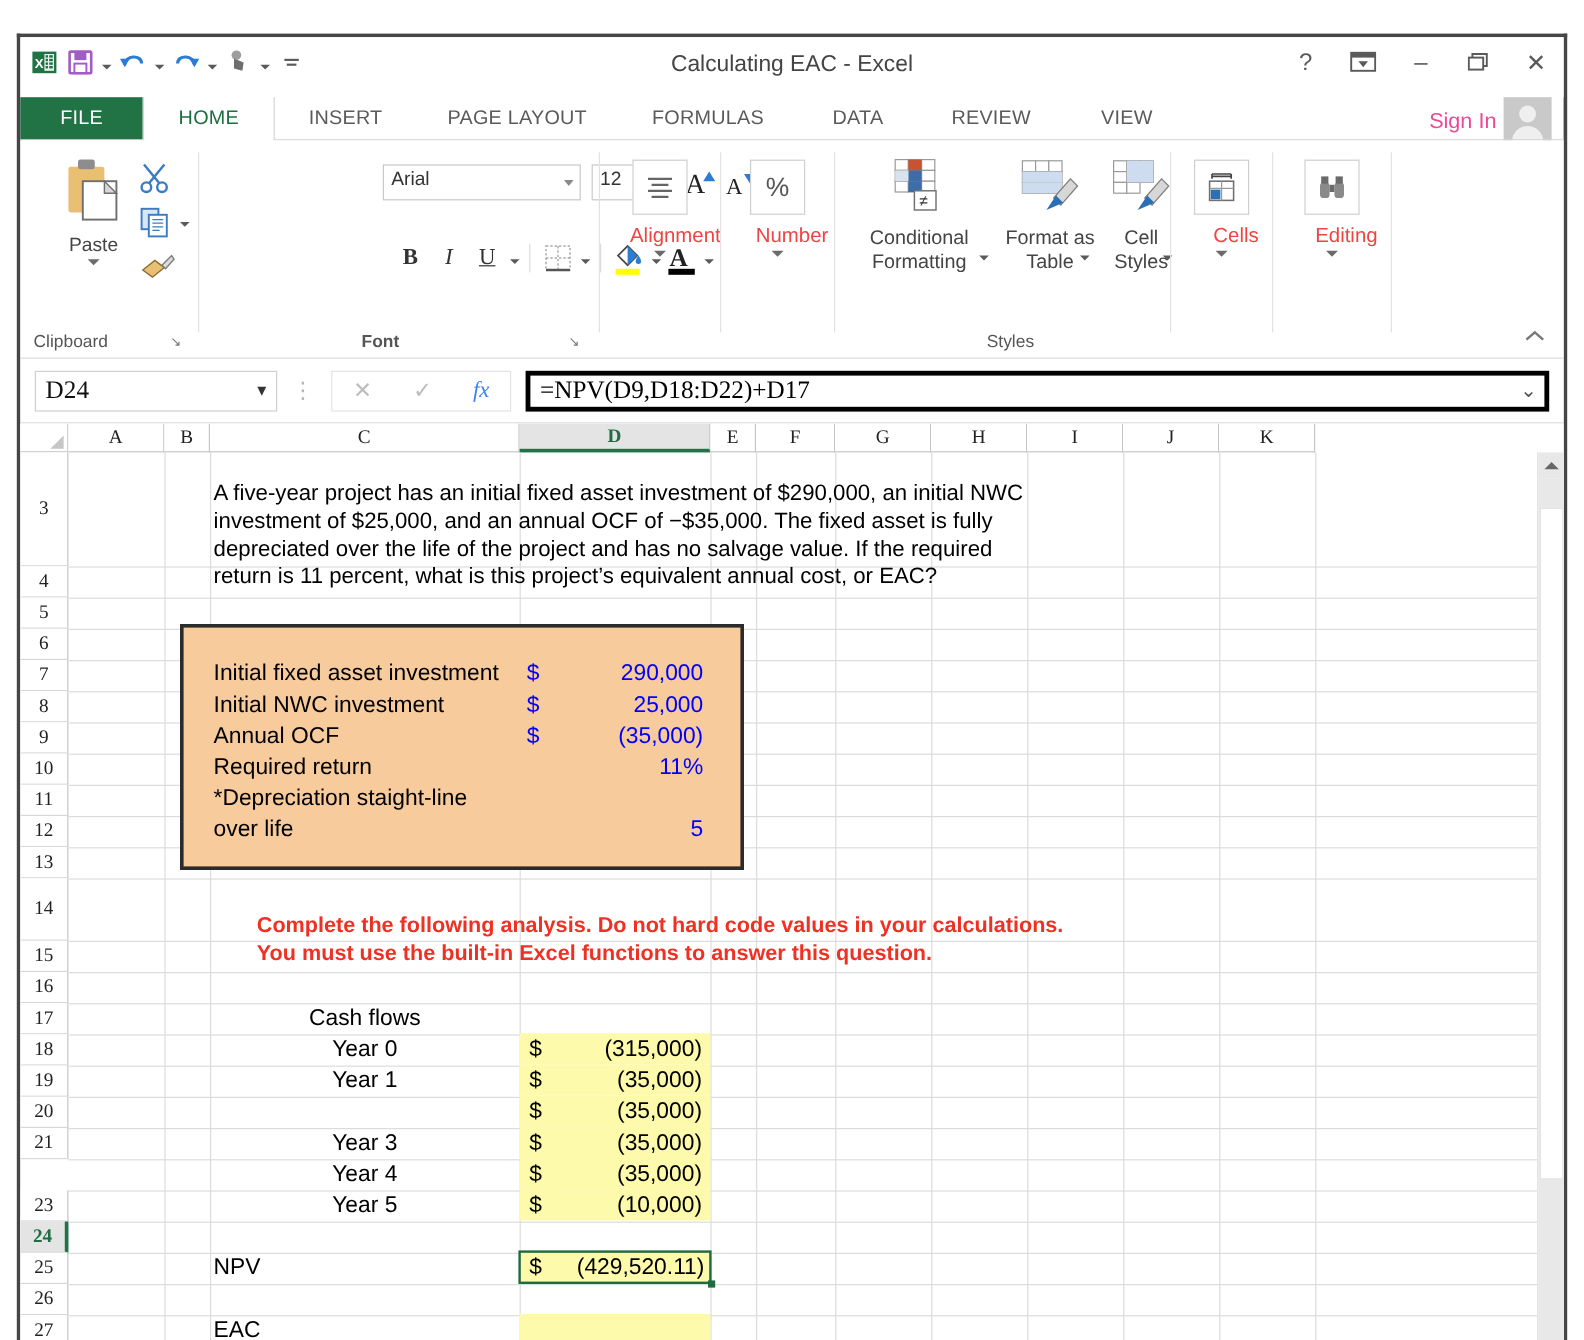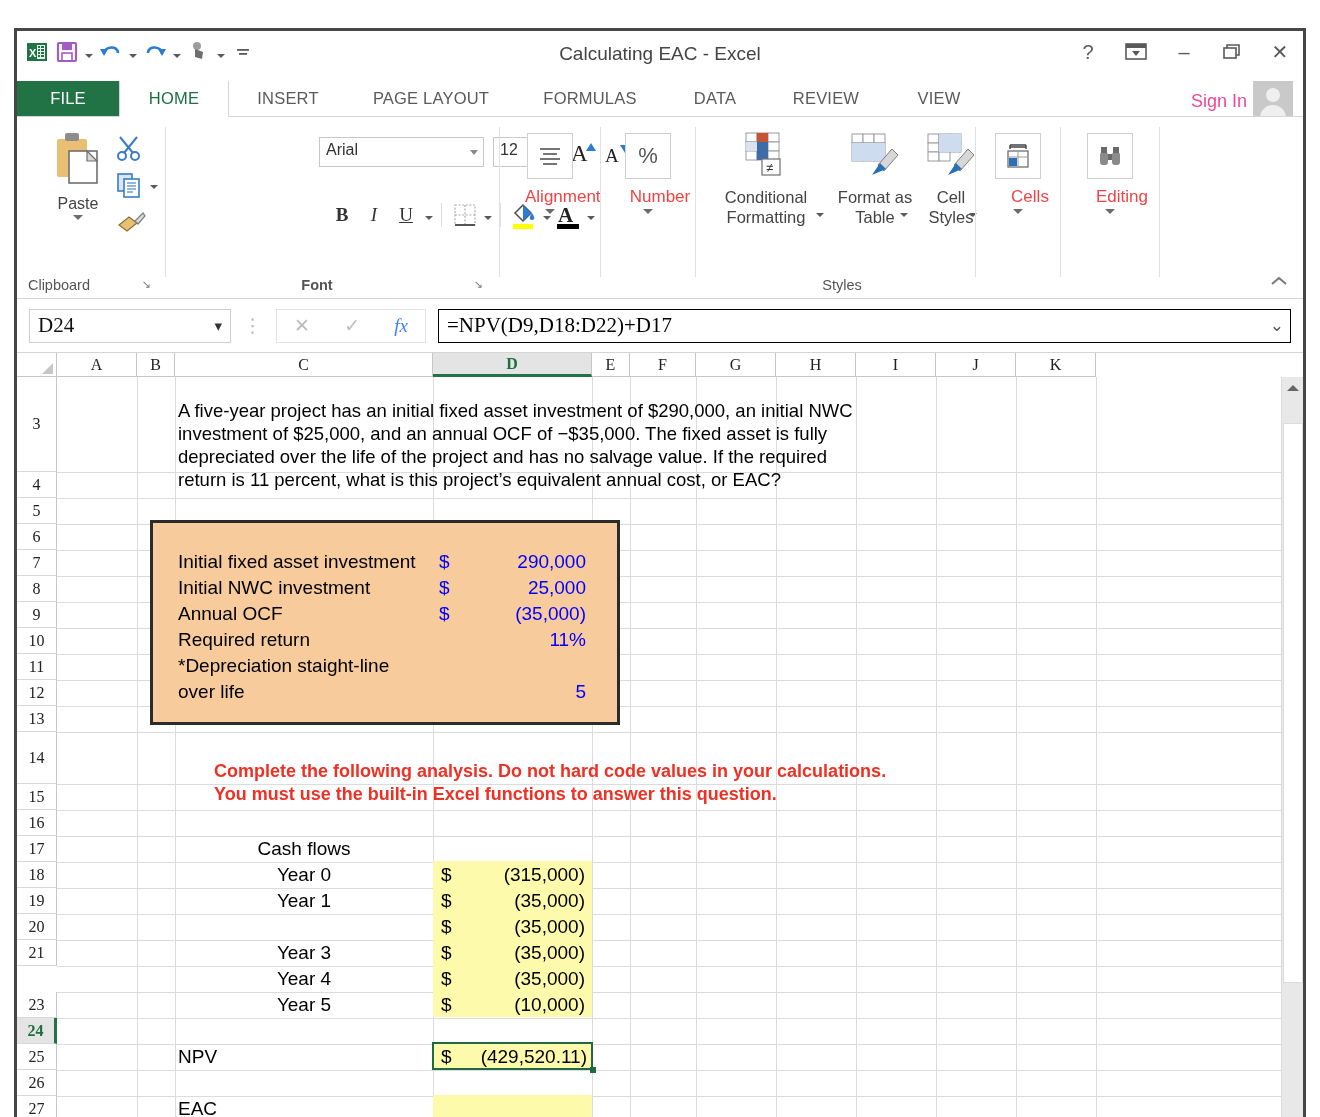--- a/index.html
+++ b/index.html
@@ -143,21 +143,21 @@
     font-family: "Liberation Serif", serif; font-size: 21px; color:#111;
   }
   .fx-group {
     margin-left: 14px; width: 150px; height: 34px; border:1px solid #e3e3e3; background:#fff;
     display:flex;align-items:center;justify-content:space-around; color:#bdbdbd; font-size:19px;
   }
   .fx-group .fx { font-family:"Liberation Serif", serif; font-style: italic; color:#3b82f6; }
   .dots { margin-left: 12px; color:#b5b5b5; font-size: 19px; letter-spacing:0; }
   .fin {
     margin-left: 12px; flex: 1; height: 34px; margin-right: 12px;
-    border:1px solid #000000; background:#fff;
+    border:4px solid #000000; background:#fff;
     display:flex;align-items:center;justify-content:space-between; padding:0 6px 0 8px;
     font-family:"Liberation Serif", serif; font-size: 21px; color:#000;
   }
 
   
   .gridwrap { position:absolute; left:0; top:322px; width:100%; bottom:0; overflow:hidden; background:#fff; }
   .colhdr-row { position:absolute; left:0; top:0; height:24px; width:100%; background:#fff; }
   .corner {
     position:absolute; left:0; top:0; width:40px; height:24px;
     border-right:1px solid #c6c6c6; border-bottom:1px solid #c6c6c6; background:#fff;

